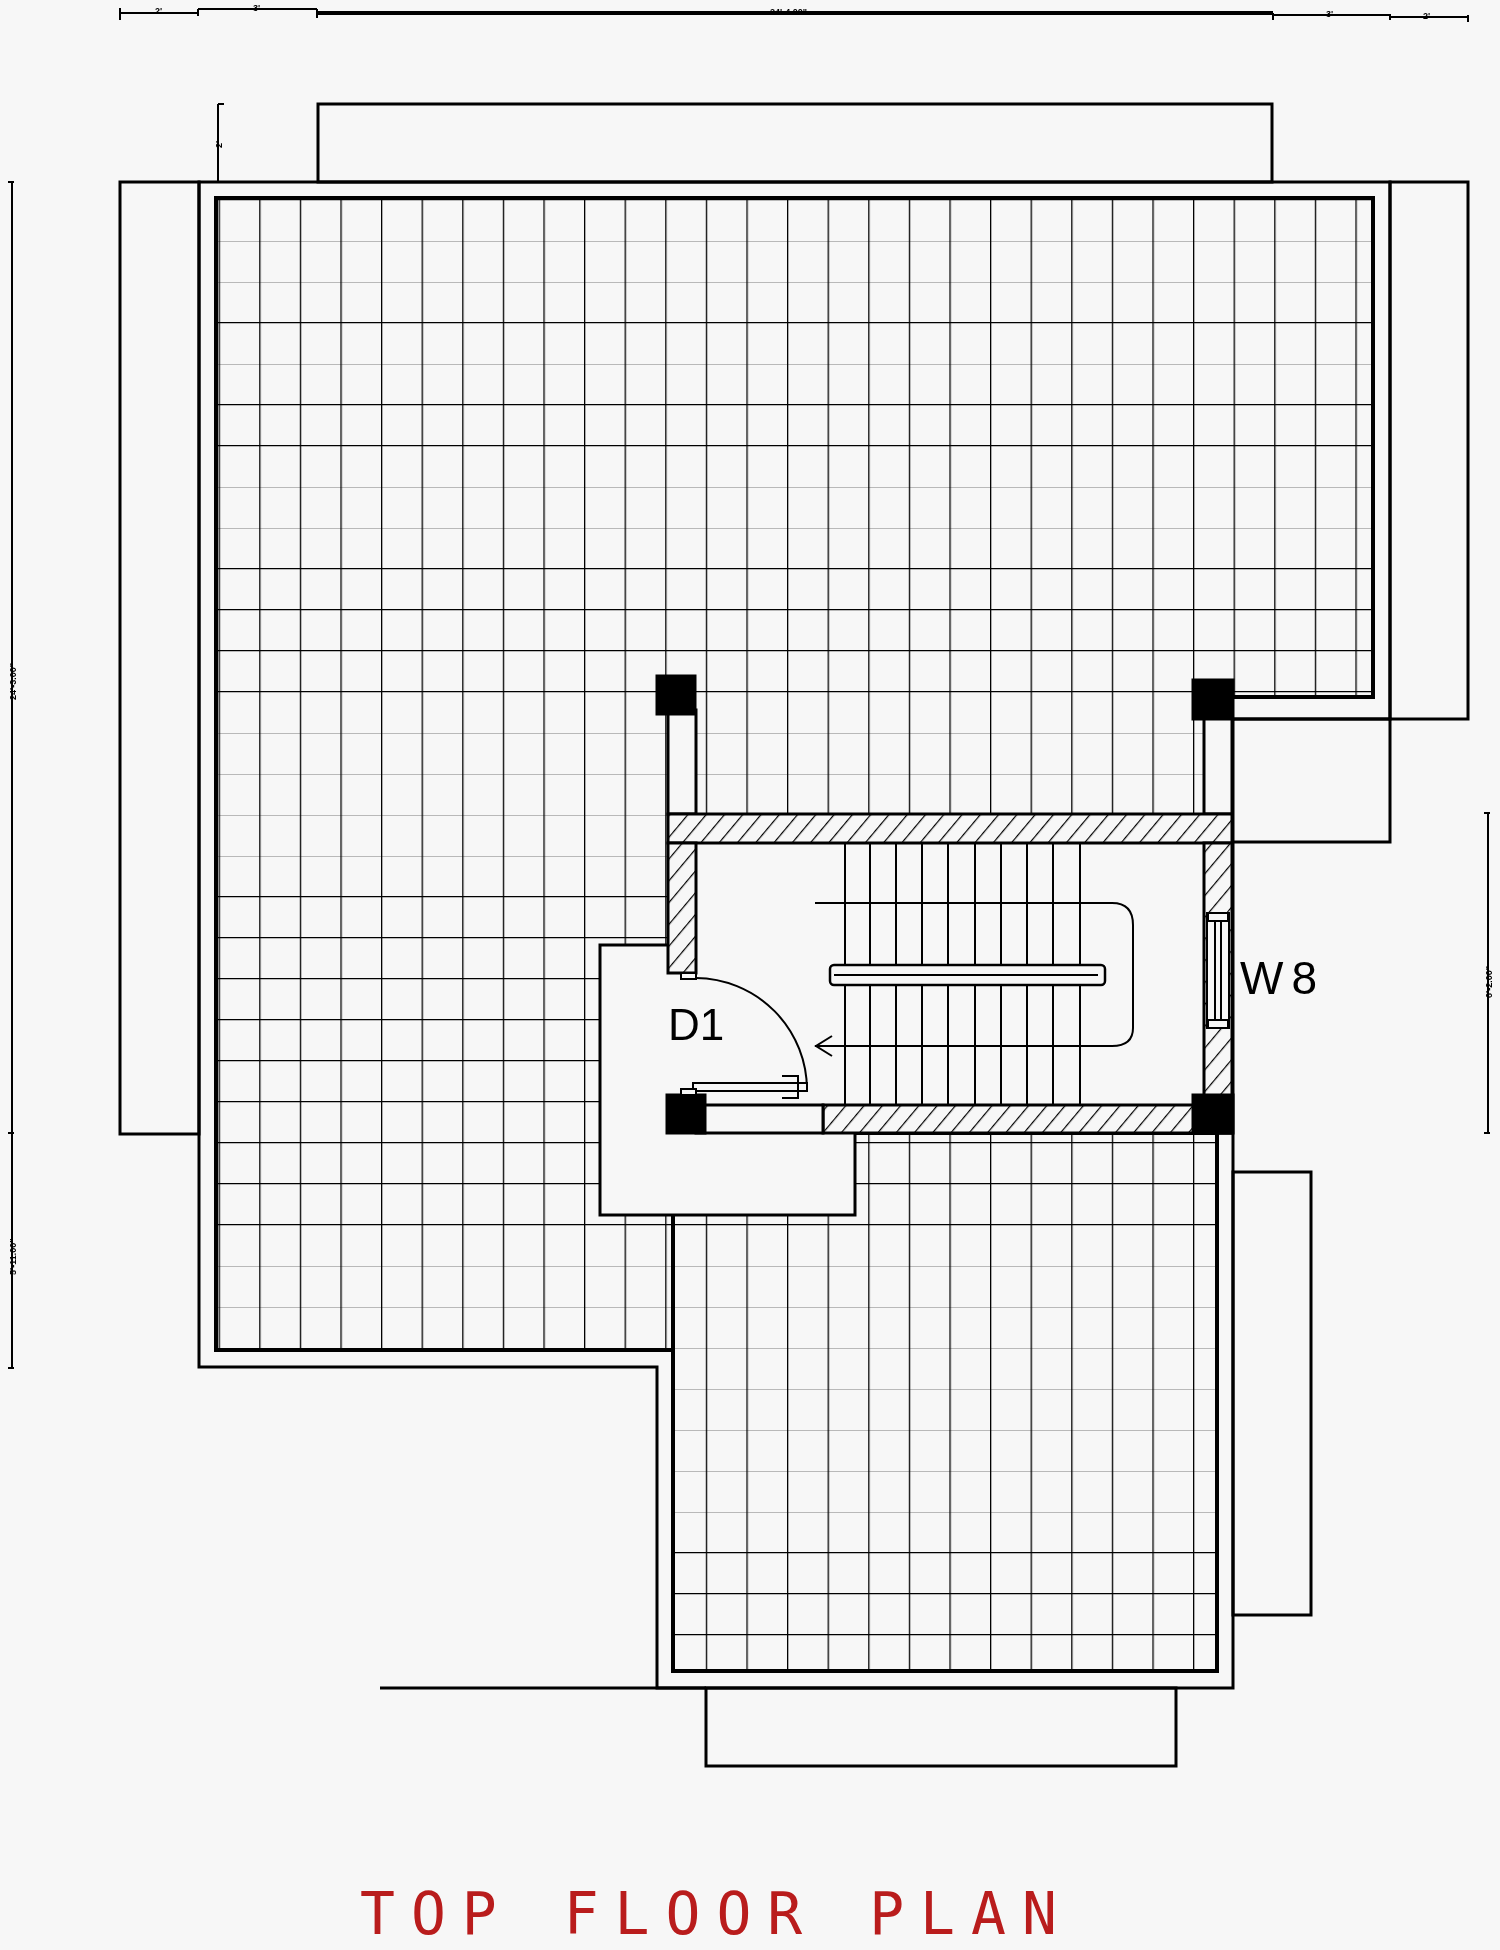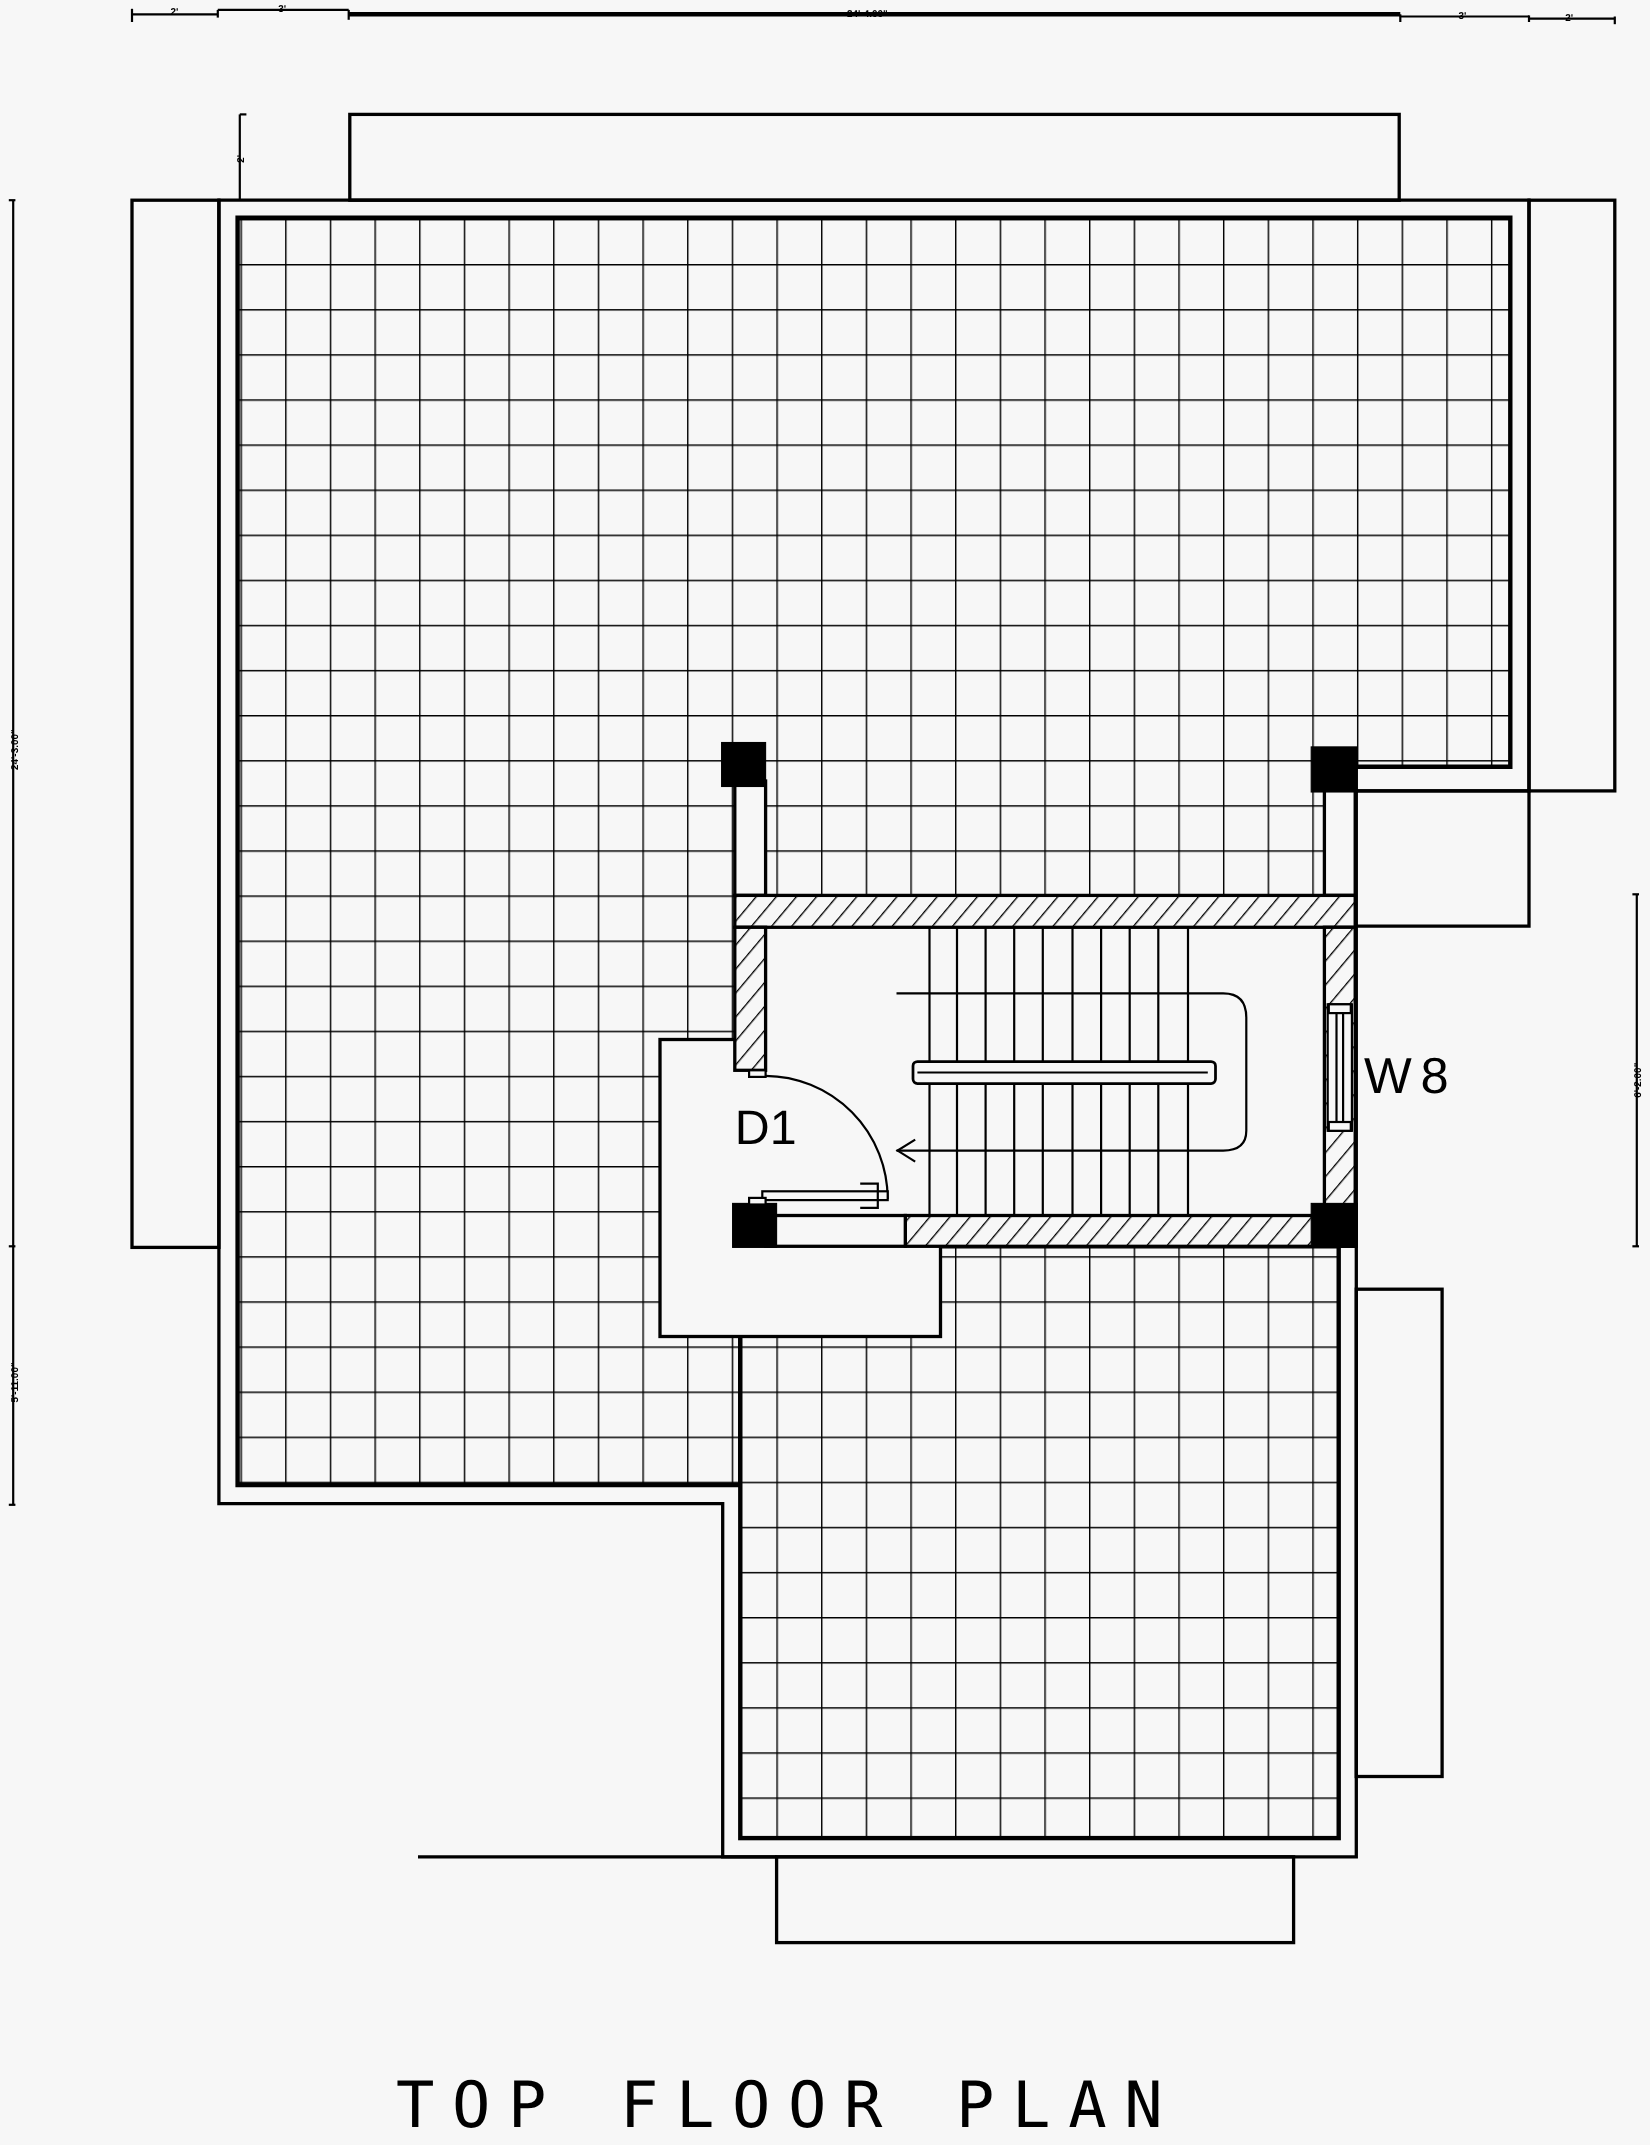--- a/index.html
+++ b/index.html
@@ -4,21 +4,21 @@
   <style>
     html, body { margin: 0; padding: 0; background: #f7f7f7; }
     body { width: 1500px; height: 1950px; overflow: hidden; position: relative; }
     #plan { position: absolute; left: 0; top: 0; width: 1500px; height: 1950px; }
     .ln { stroke: #000; fill: none; stroke-width: 3; }
     .ln2 { stroke: #000; fill: none; stroke-width: 2; }
     .thick { stroke: #000; fill: none; stroke-width: 4; }
     .col { fill: #000; stroke: #000; }
     .dimtxt { font-family: "Liberation Sans", sans-serif; font-size: 9px; font-weight: bold; fill: #000; }
     .label { font-family: "Liberation Sans", sans-serif; fill: #000; }
-    .title { position: absolute; left: 360px; top: 1880px; font-family: "DejaVu Sans Mono", monospace; font-size: 58px; letter-spacing: 16px; color: #000000; font-weight: normal; }
+    .title { position: absolute; left: 360px; top: 1880px; font-family: "DejaVu Sans Mono", monospace; font-size: 58px; letter-spacing: 16px; color: #b91c1c; font-weight: normal; }
   </style>
 </head>
 <body>
 
 <svg id="plan" viewBox="0 0 1500 1950" xmlns="http://www.w3.org/2000/svg">
   <defs>
     <pattern id="tiles" x="178" y="199" width="40.6" height="41" patternUnits="userSpaceOnUse">
       <rect width="40.6" height="41" fill="#f7f7f7"></rect>
       <path d="M0 0 H40.6 M0 0 V41" stroke="#000" stroke-width="2.6"></path>
     </pattern>

